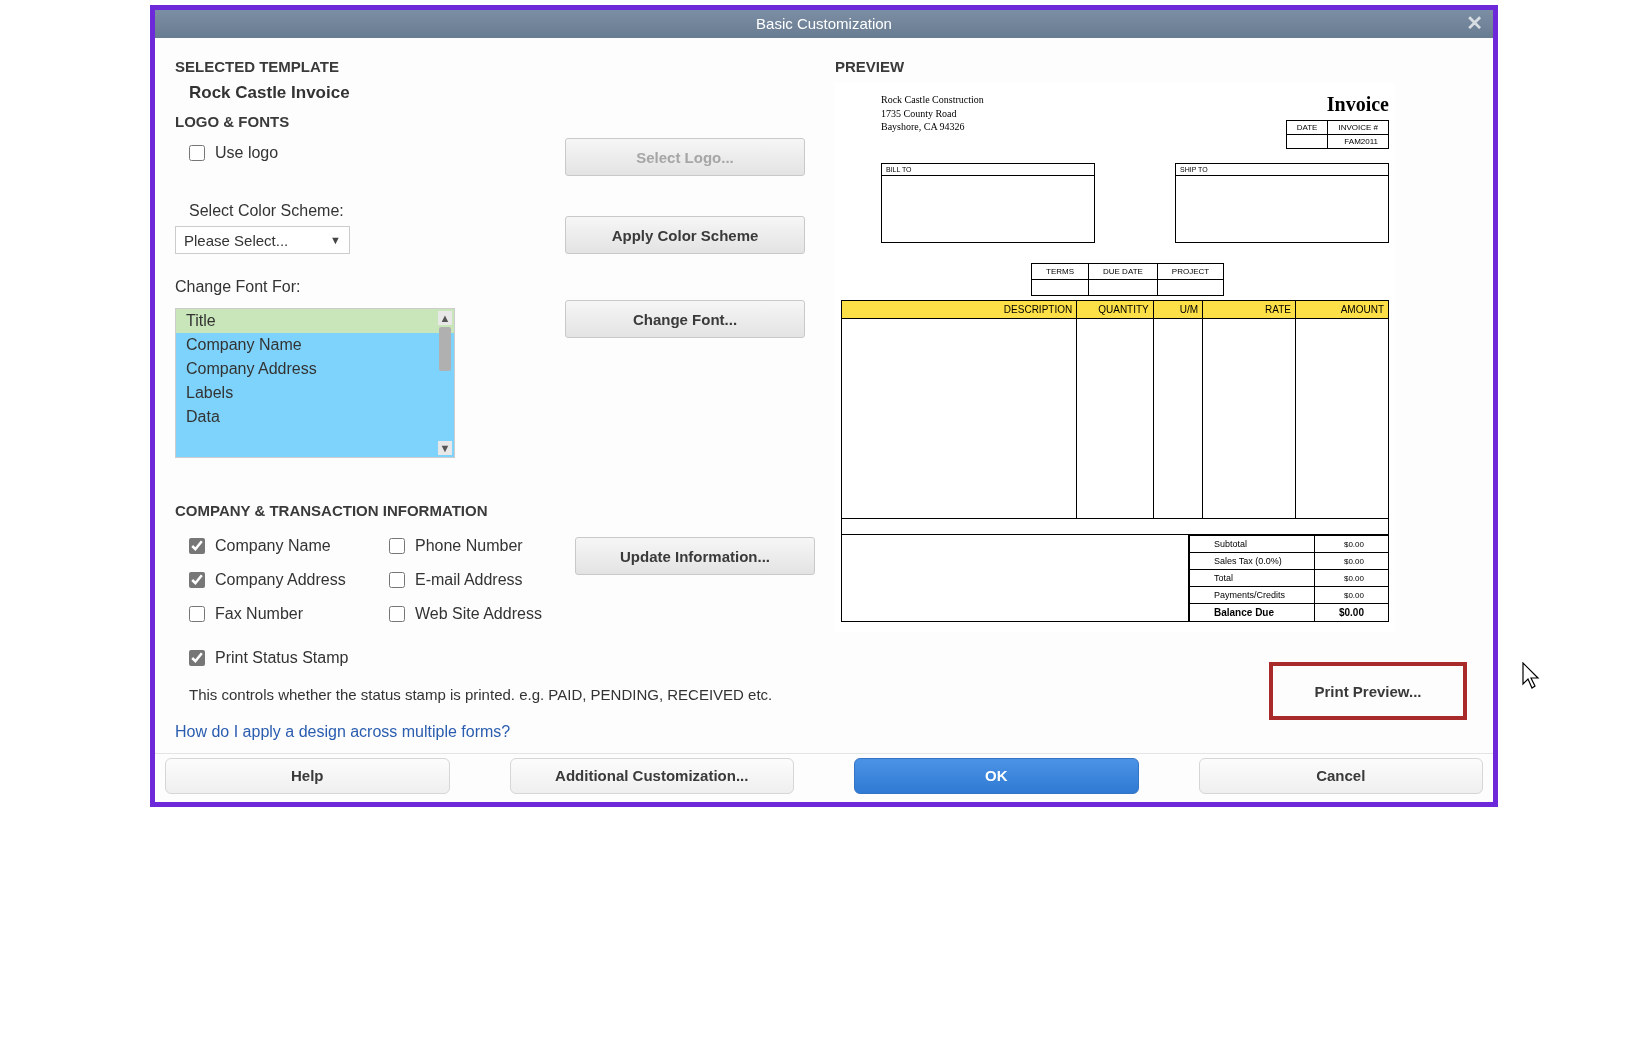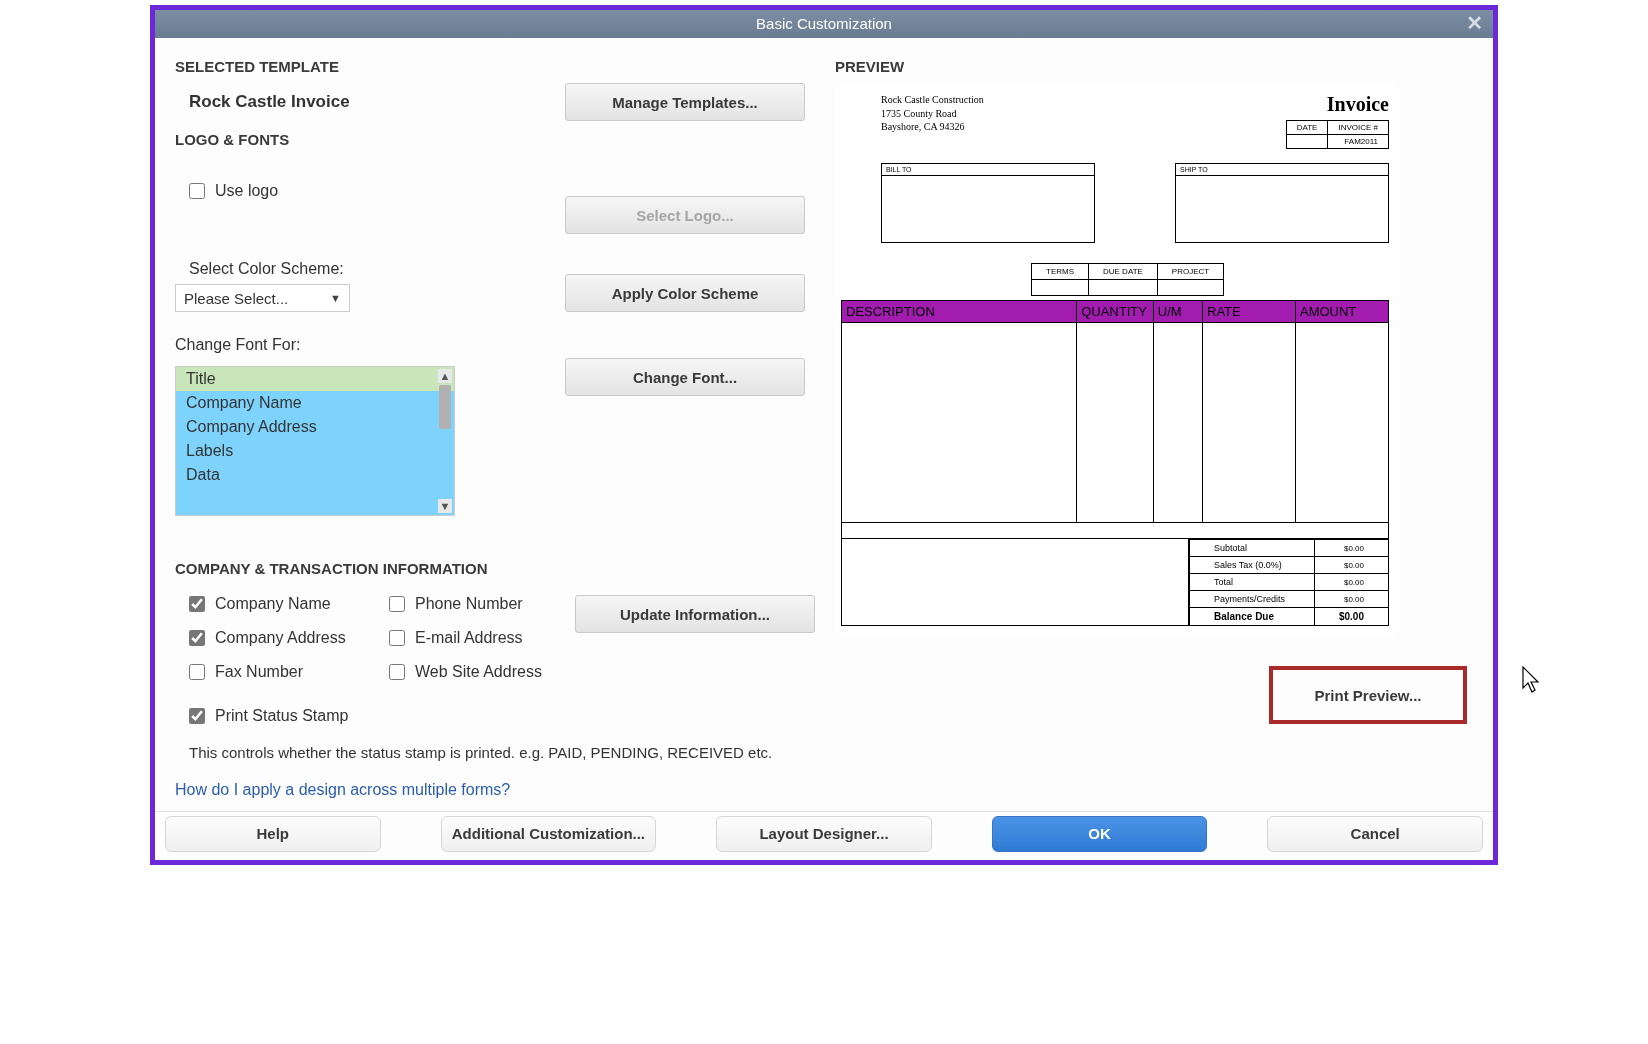--- a/index.html
+++ b/index.html
@@ -76,21 +76,20 @@
     border: 1px solid #c9c9c9;
     border-radius: 3px;
     font-size: 15px;
     font-weight: bold;
     color: #3a3a3a;
     cursor: pointer;
   }
   .btn.disabled {
     color: #a6a6a6;
     cursor: default;
-    margin-top: 40px;
   }
   .row {
     display: flex;
     align-items: center;
     justify-content: space-between;
     margin-bottom: 6px;
   }
   .cb {
     display: flex;
     align-items: center;
@@ -259,25 +258,25 @@
     font-weight: normal;
     height: 16px;
   }
   .inv-lines {
     border-collapse: collapse;
     width: 100%;
     margin-top: 4px;
   }
   .inv-lines th {
     border: 1px solid #000;
-    background: #a21caf;
-    font-size: 13px;
+    background: #fde047;
+    font-size: 10px;
     font-weight: normal;
     padding: 3px 4px;
-    text-align: left;
+    text-align: right;
   }
   .inv-lines td {
     border-left: 1px solid #000;
     border-right: 1px solid #000;
     height: 200px;
   }
   .inv-lines tfoot td {
     border: 1px solid #000;
     height: 16px;
   }
@@ -355,21 +354,20 @@
     <span>Basic Customization</span>
     <span class="close">✕</span>
   </div>
 
   <div class="content">
 
     <div class="left">
       <div class="section-head">SELECTED TEMPLATE</div>
       <div class="template-row">
         <div class="template-name">Rock Castle Invoice</div>
-        <button class="btn">Manage Templates...</button>
       </div>
 
       <div class="section-head">LOGO &amp; FONTS</div>
       <div class="row">
         <label class="cb">
           <input type="checkbox" style="">
           <span>Use logo</span>
         </label>
         <button class="btn disabled">Select Logo...</button>
       </div>
@@ -566,17 +564,16 @@
             <path d="M1 1 L1 22 L6 17 L10 26 L13 24 L9 16 L16 16 Z" fill="#fff" stroke="#000" stroke-width="1.2"></path>
           </svg>
         </div>
       </div>
     </div>
   </div>
 
   <div class="footer">
     <div class="fbtn">Help</div>
     <div class="fbtn">Additional Customization...</div>
-    <div class="fbtn">Layout Designer...</div>
     <div class="fbtn ok">OK</div>
     <div class="fbtn">Cancel</div>
   </div>
 </div>
 
 </body></html>

